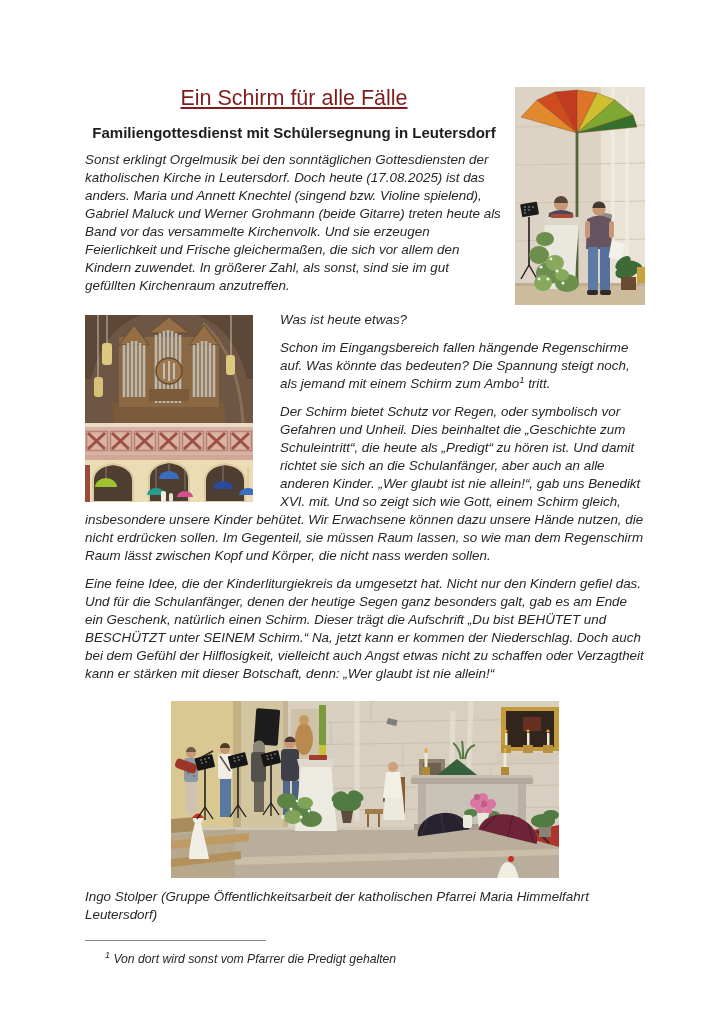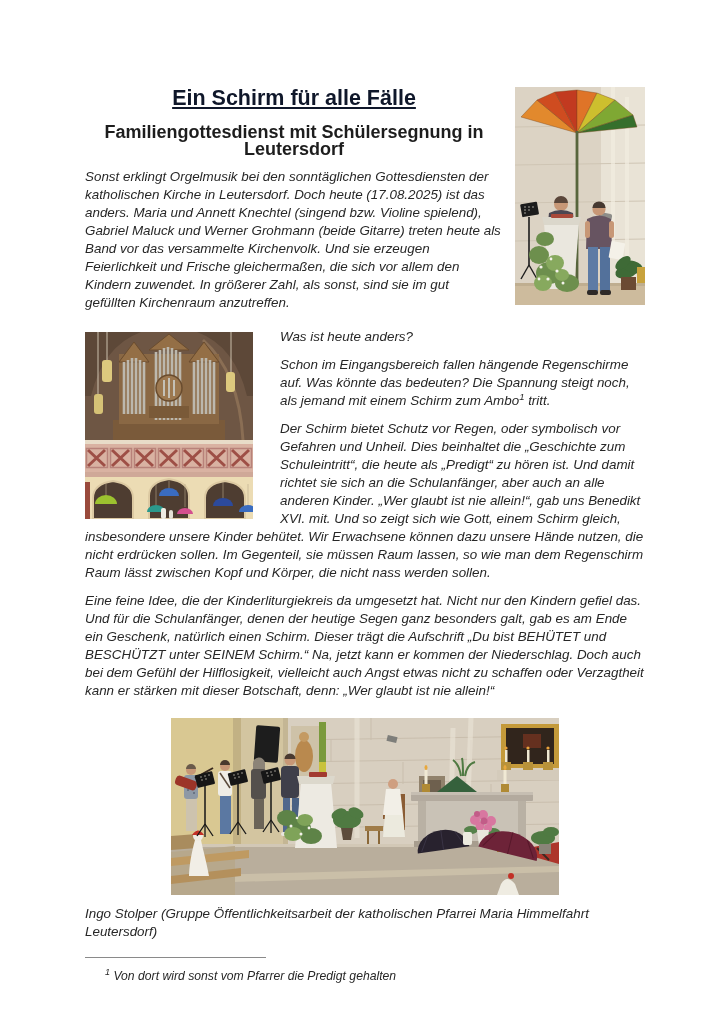--- a/index.html
+++ b/index.html
@@ -12,28 +12,28 @@
     font-family:"Liberation Sans", sans-serif;
     font-size:13.4px;
     line-height:18px;
     color:#272727;
     overflow:hidden;
   }
   h1.title{
     margin:0;
     font-size:21.5px;
     line-height:24px;
-    font-weight:bold;
+    font-weight:normal;
     text-decoration:underline;
     text-align:center;
-    color:#0f172a;
+    color:#7f1d1d;
   }
   h2.subtitle{
     margin:14px 0 0;
-    font-size:18px;
+    font-size:15px;
     line-height:17px;
     font-weight:bold;
     text-align:center;
     color:#1d1d1d;
   }
   p{margin:10px 0 0;font-style:italic;}
   p.question{margin-top:16px;}
   figure{margin:0;padding:0;}
   .photo1{float:right;width:130px;height:218px;margin:1px 0 6px 12px;}
   .photo2{float:left;width:168px;height:187px;margin:4px 27px 6px 0;}
@@ -247,21 +247,21 @@
           <path d="M74,164 a10 8 0 0 1 20 0 z" fill="#3a6cc0"></path>
           <path d="M62,180 a9 7 0 0 1 18 0 z" fill="#2b998c"></path>
           <path d="M92,182 a8 6 0 0 1 16 0 z" fill="#d44f8e"></path>
           <path d="M128,174 a10 8 0 0 1 20 0 z" fill="#2c4a9c"></path>
           <path d="M154,180 a9 7 0 0 1 18 0 z" fill="#3a6cc0"></path>
           <rect x="76" y="176" width="5" height="11" rx="2" fill="#efece2"></rect>
           <rect x="84" y="178" width="4" height="9" rx="2" fill="#e6e2d6"></rect>
         </g>
       </svg>
     </figure>
-    <p class="question">Was ist heute anders?</p>
+    <p class="question">Was ist heute etwas?</p>
     <p><span>Schon im Eingangsbereich fallen hängende Regenschirme auf. Was könnte das bedeuten? Die Spannung steigt noch, als jemand mit einem Schirm zum Ambo</span><sup class="fnref">1</sup><span> tritt.</span></p>
     <p>Der Schirm bietet Schutz vor Regen, oder symbolisch vor Gefahren und Unheil. Dies beinhaltet die „Geschichte zum Schuleintritt“, die heute als „Predigt“ zu hören ist. Und damit richtet sie sich an die Schulanfänger, aber auch an alle anderen Kinder. „Wer glaubt ist nie allein!“, gab uns Benedikt XVI. mit. Und so zeigt sich wie Gott, einem Schirm gleich, insbesondere unsere Kinder behütet. Wir Erwachsene können dazu unsere Hände nutzen, die nicht erdrücken sollen. Im Gegenteil, sie müssen Raum lassen, so wie man dem Regenschirm Raum lässt zwischen Kopf und Körper, die nicht nass werden sollen.</p>
   </div>
 
   <p>Eine feine Idee, die der Kinderliturgiekreis da umgesetzt hat. Nicht nur den Kindern gefiel das. Und für die Schulanfänger, denen der heutige Segen ganz besonders galt, gab es am Ende ein Geschenk, natürlich einen Schirm. Dieser trägt die Aufschrift „Du bist BEHÜTET und BESCHÜTZT unter SEINEM Schirm.“ Na, jetzt kann er kommen der Niederschlag. Doch auch bei dem Gefühl der Hilflosigkeit, vielleicht auch Angst etwas nicht zu schaffen oder Verzagtheit kann er stärken mit dieser Botschaft, denn: „Wer glaubt ist nie allein!“</p>
 
   <figure class="photo3">
     <svg viewBox="0 0 388 177" preserveAspectRatio="none">
       <defs>
         <g id="mstand">

